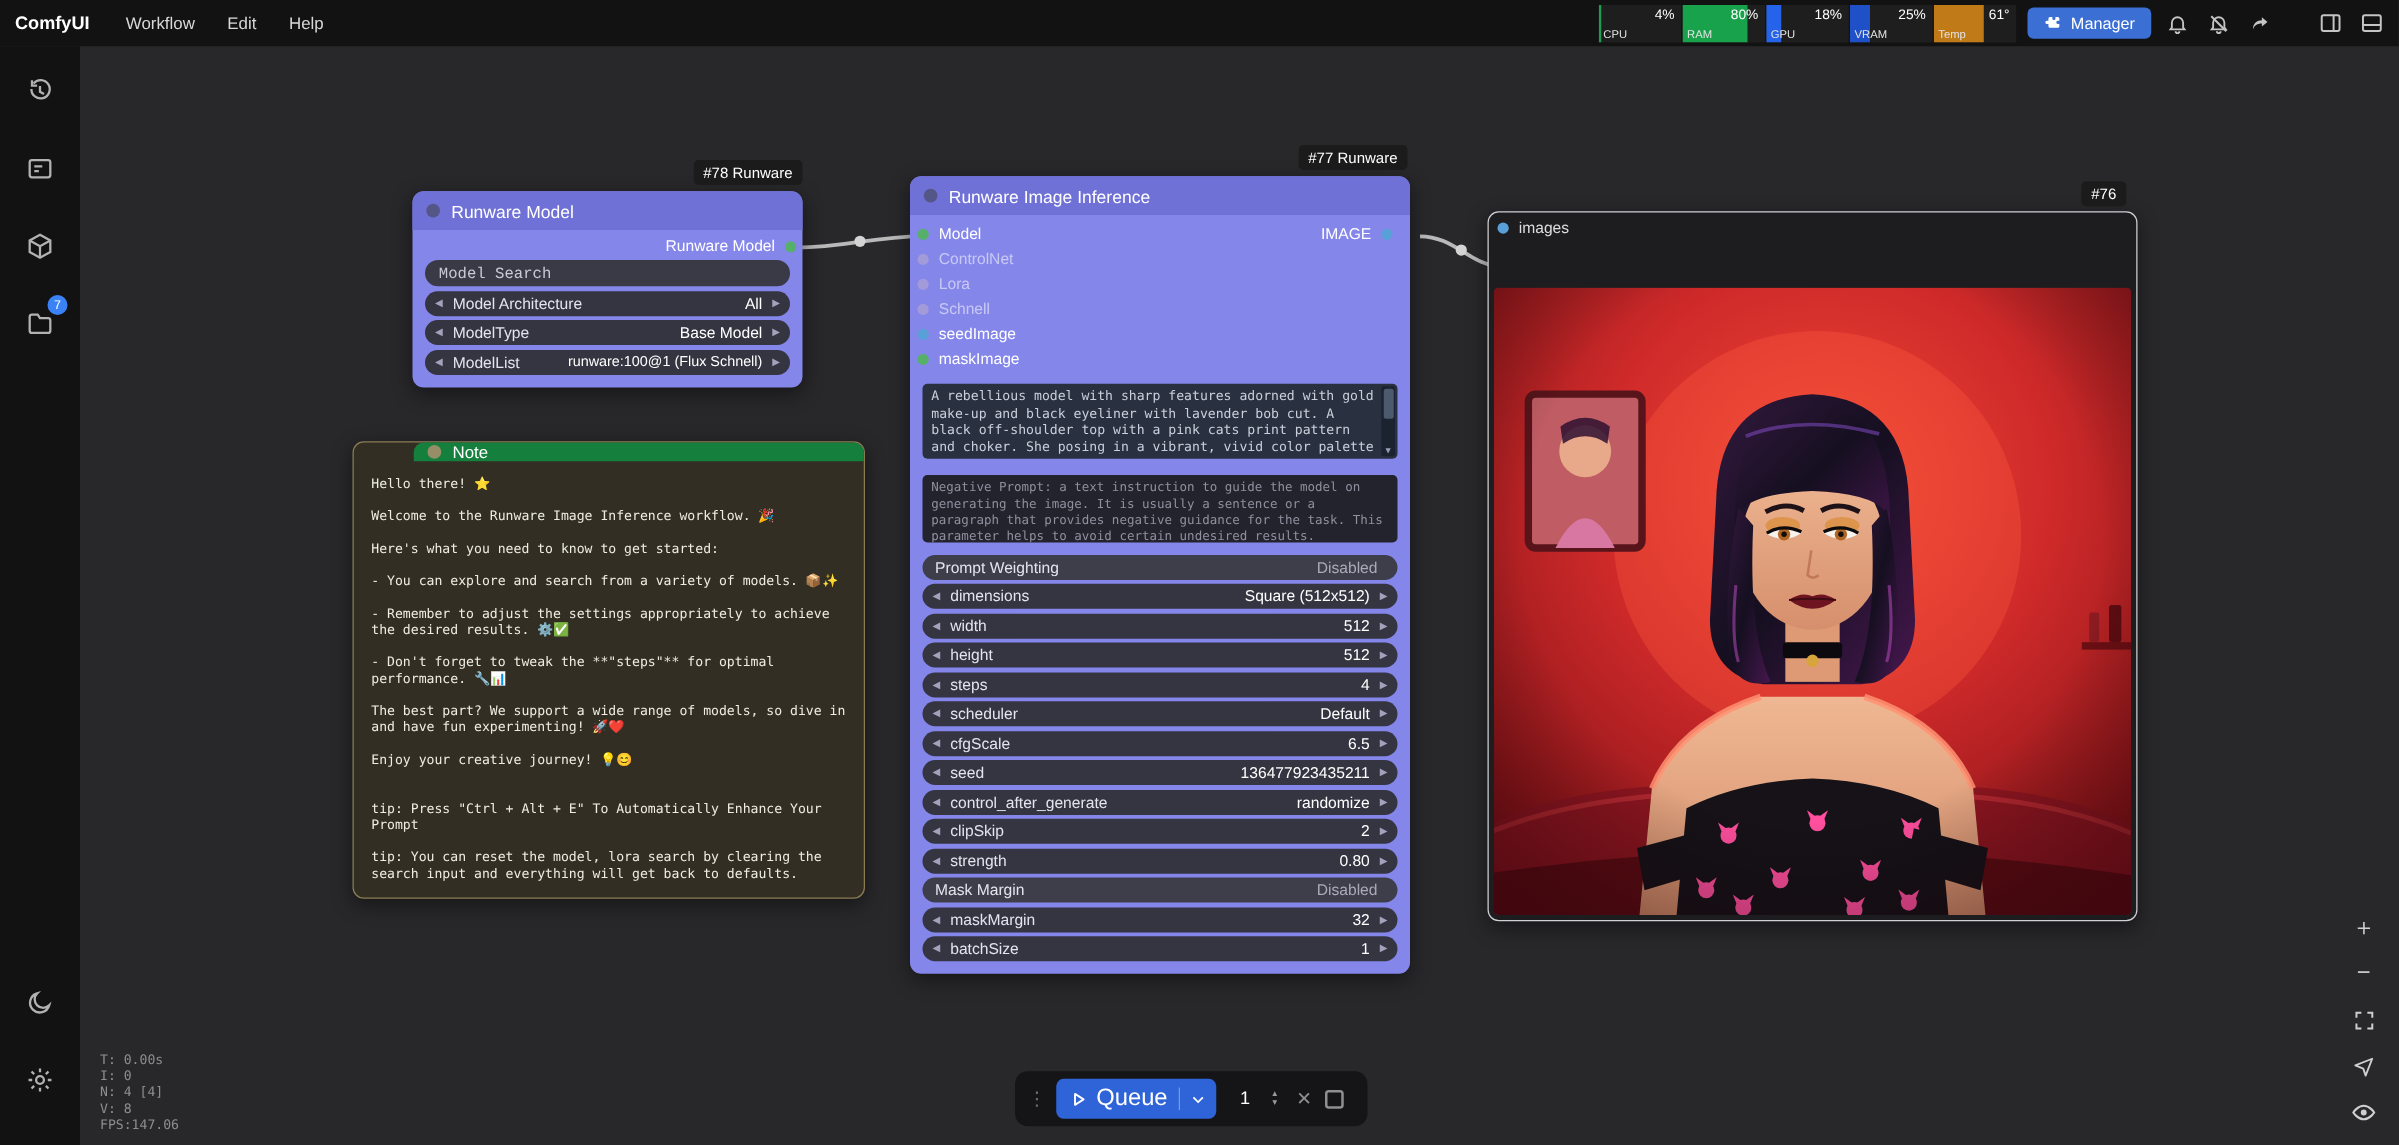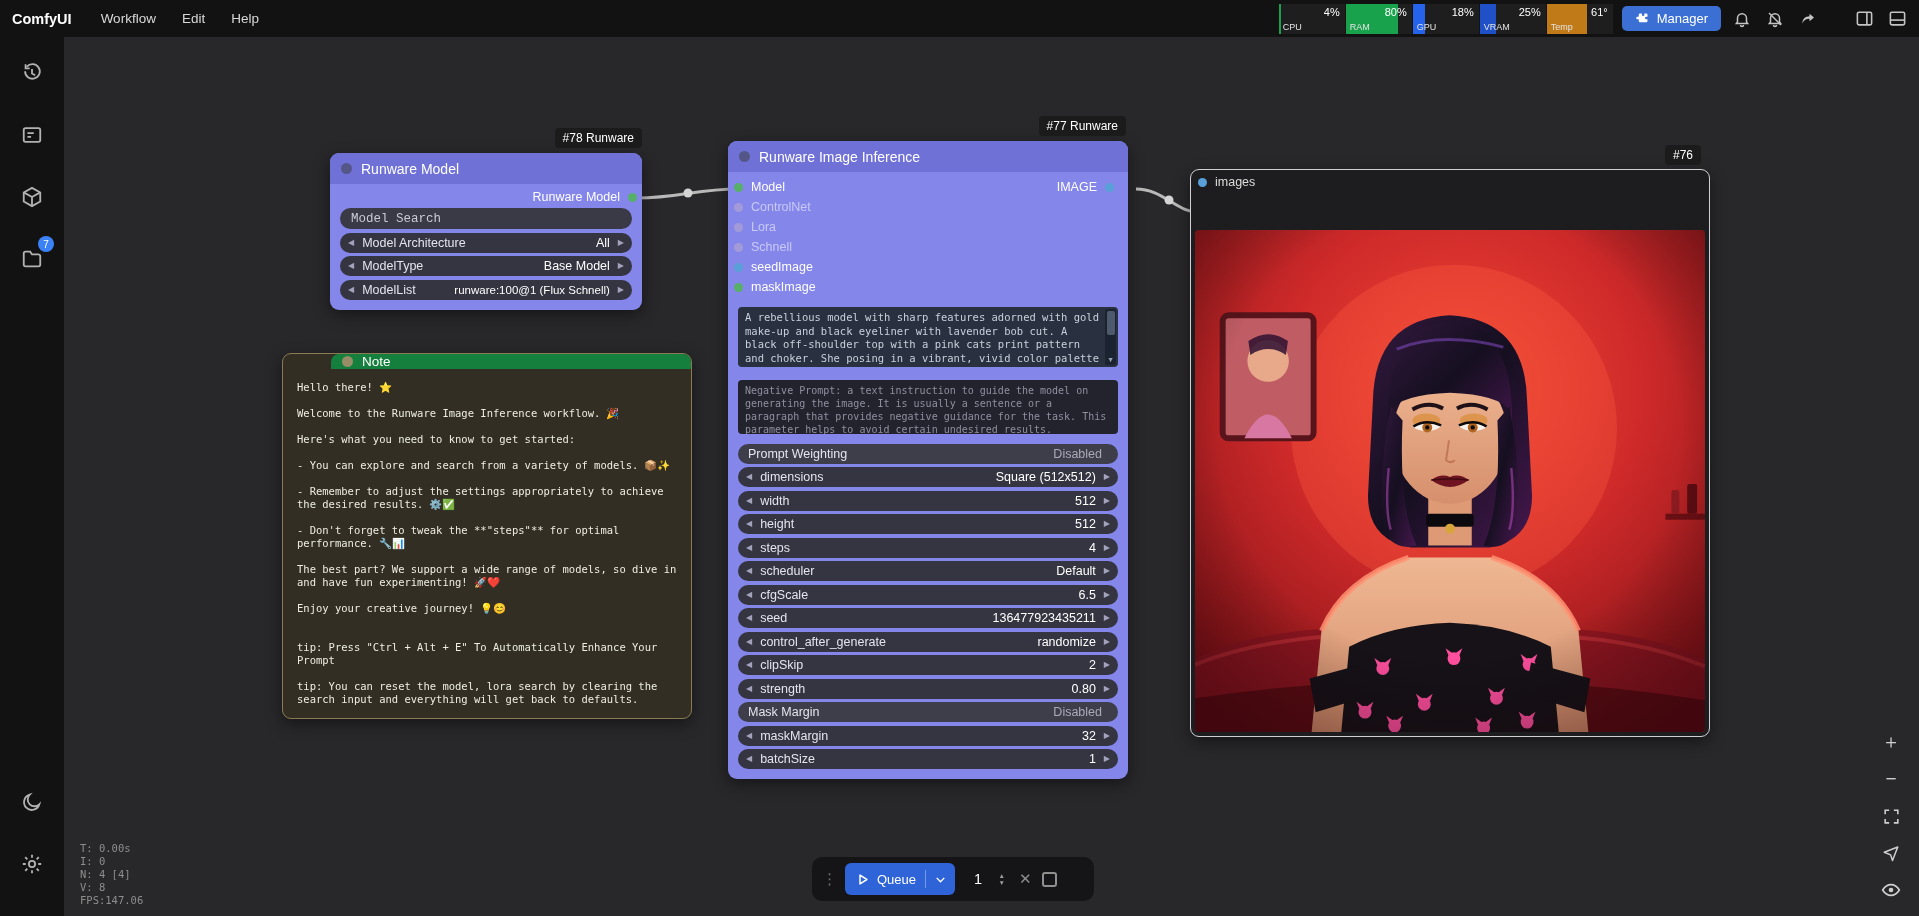--- a/index.html
+++ b/index.html
@@ -108,21 +108,21 @@
   .preview-img { position:absolute; left:4px; right:4px; top:60px; bottom:4px; border-radius:4px; overflow:hidden; }
   .preview-img svg { display:block; width:100%; height:100%; }
 
   
   .queue-bar { position:absolute; left:812px; top:857px; width:282px; height:44px; background:#151517;
     border-radius:10px; display:flex; align-items:center; gap:10px; padding:0 10px; z-index:15; }
   .drag-dots { color:#6f6f6f; font-size:15px; letter-spacing:-2px; cursor:grab; }
   .queue-btn { height:32px; background:#2f64d8; border-radius:6px; display:flex; align-items:center;
     color:#fff; padding:0 4px 0 10px; cursor:pointer; }
   .queue-btn .qicon { width:15px; height:15px; margin-right:7px; }
-  .queue-btn .qlabel { font-size:13px; margin-right:9px; }
+  .queue-btn .qlabel { font-size:19px; margin-right:9px; }
   .queue-btn .qsep { width:1px; height:18px; background:rgba(255,255,255,.35); margin-right:3px; }
   .queue-btn .qchev { width:22px; height:22px; display:flex; align-items:center; justify-content:center; }
   .batch-box { height:32px; width:44px; display:flex; align-items:center; padding:0 4px 0 9px;
     color:#fff; font-size:14.5px; cursor:text; }
   .steppers { display:flex; flex-direction:column; margin-left:auto; color:#9a9a9a; font-size:6.5px; line-height:7px; }
   .qx { color:#8f8f8f; font-size:15px; cursor:pointer; }
   .qstop { width:15px; height:15px; border:2px solid #8f8f8f; border-radius:3px; cursor:pointer; }
 
   
   .right-tools { position:absolute; left:1876px; top:730px; width:30px; display:flex;

